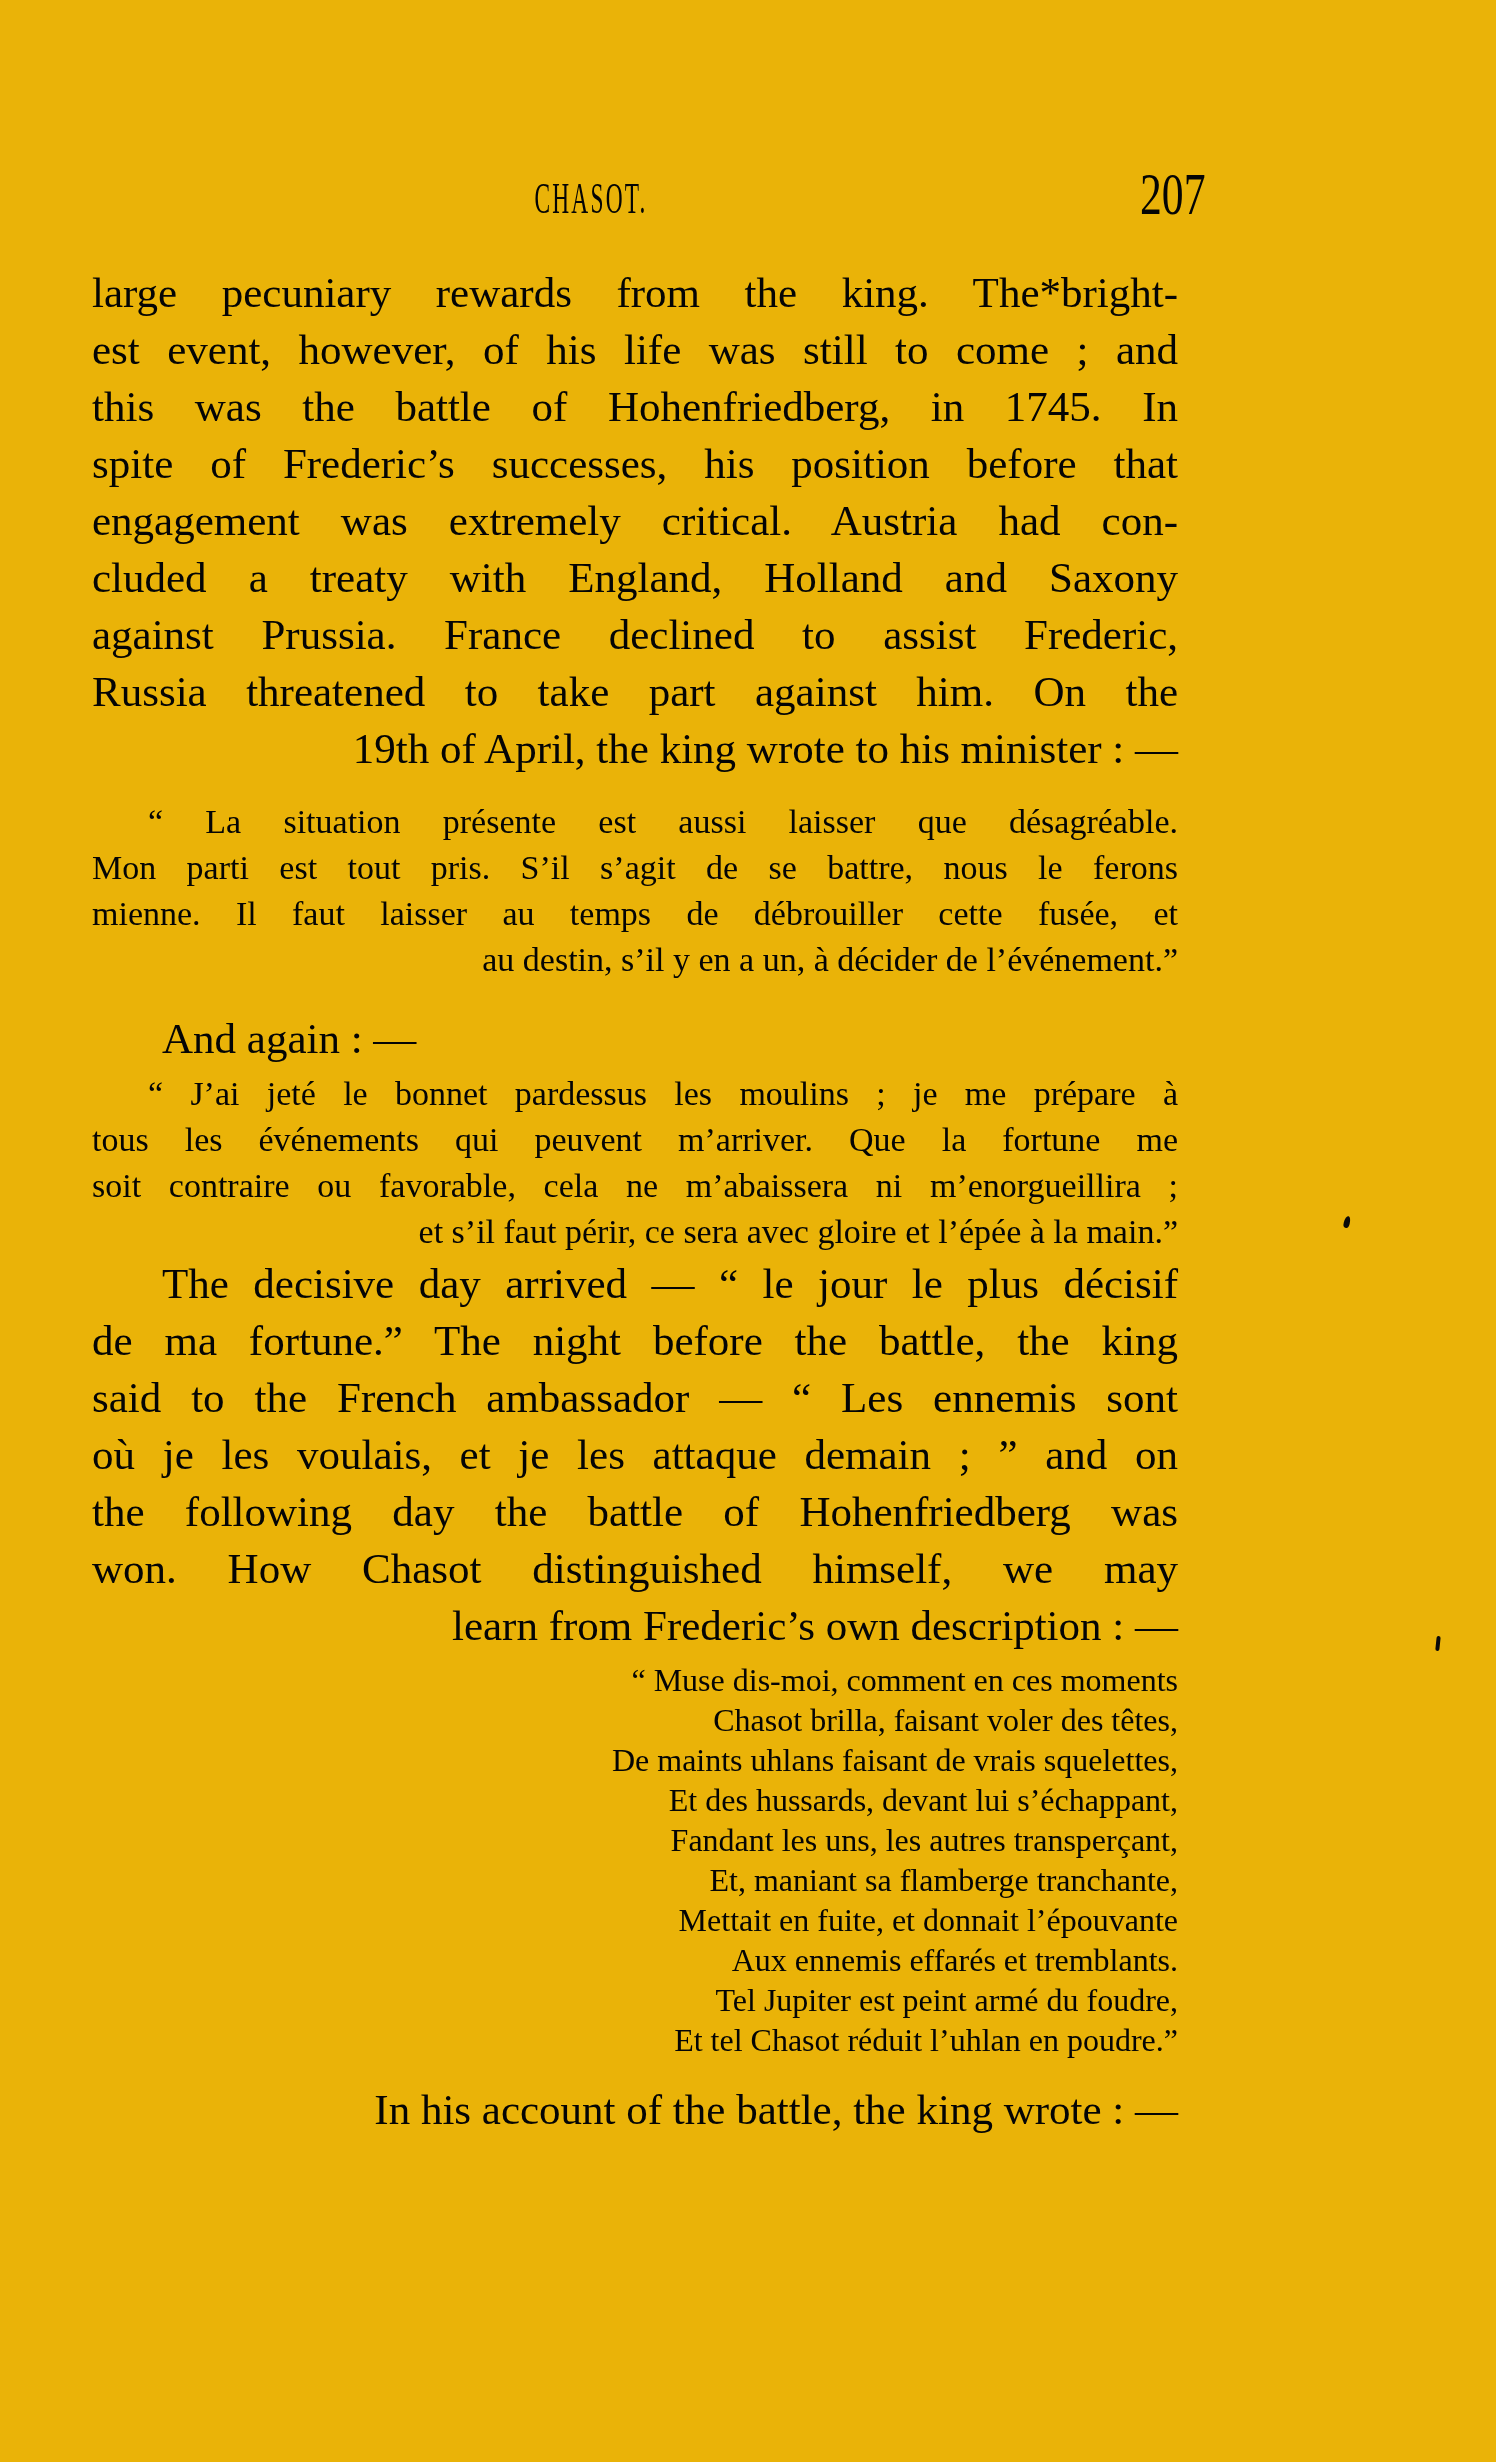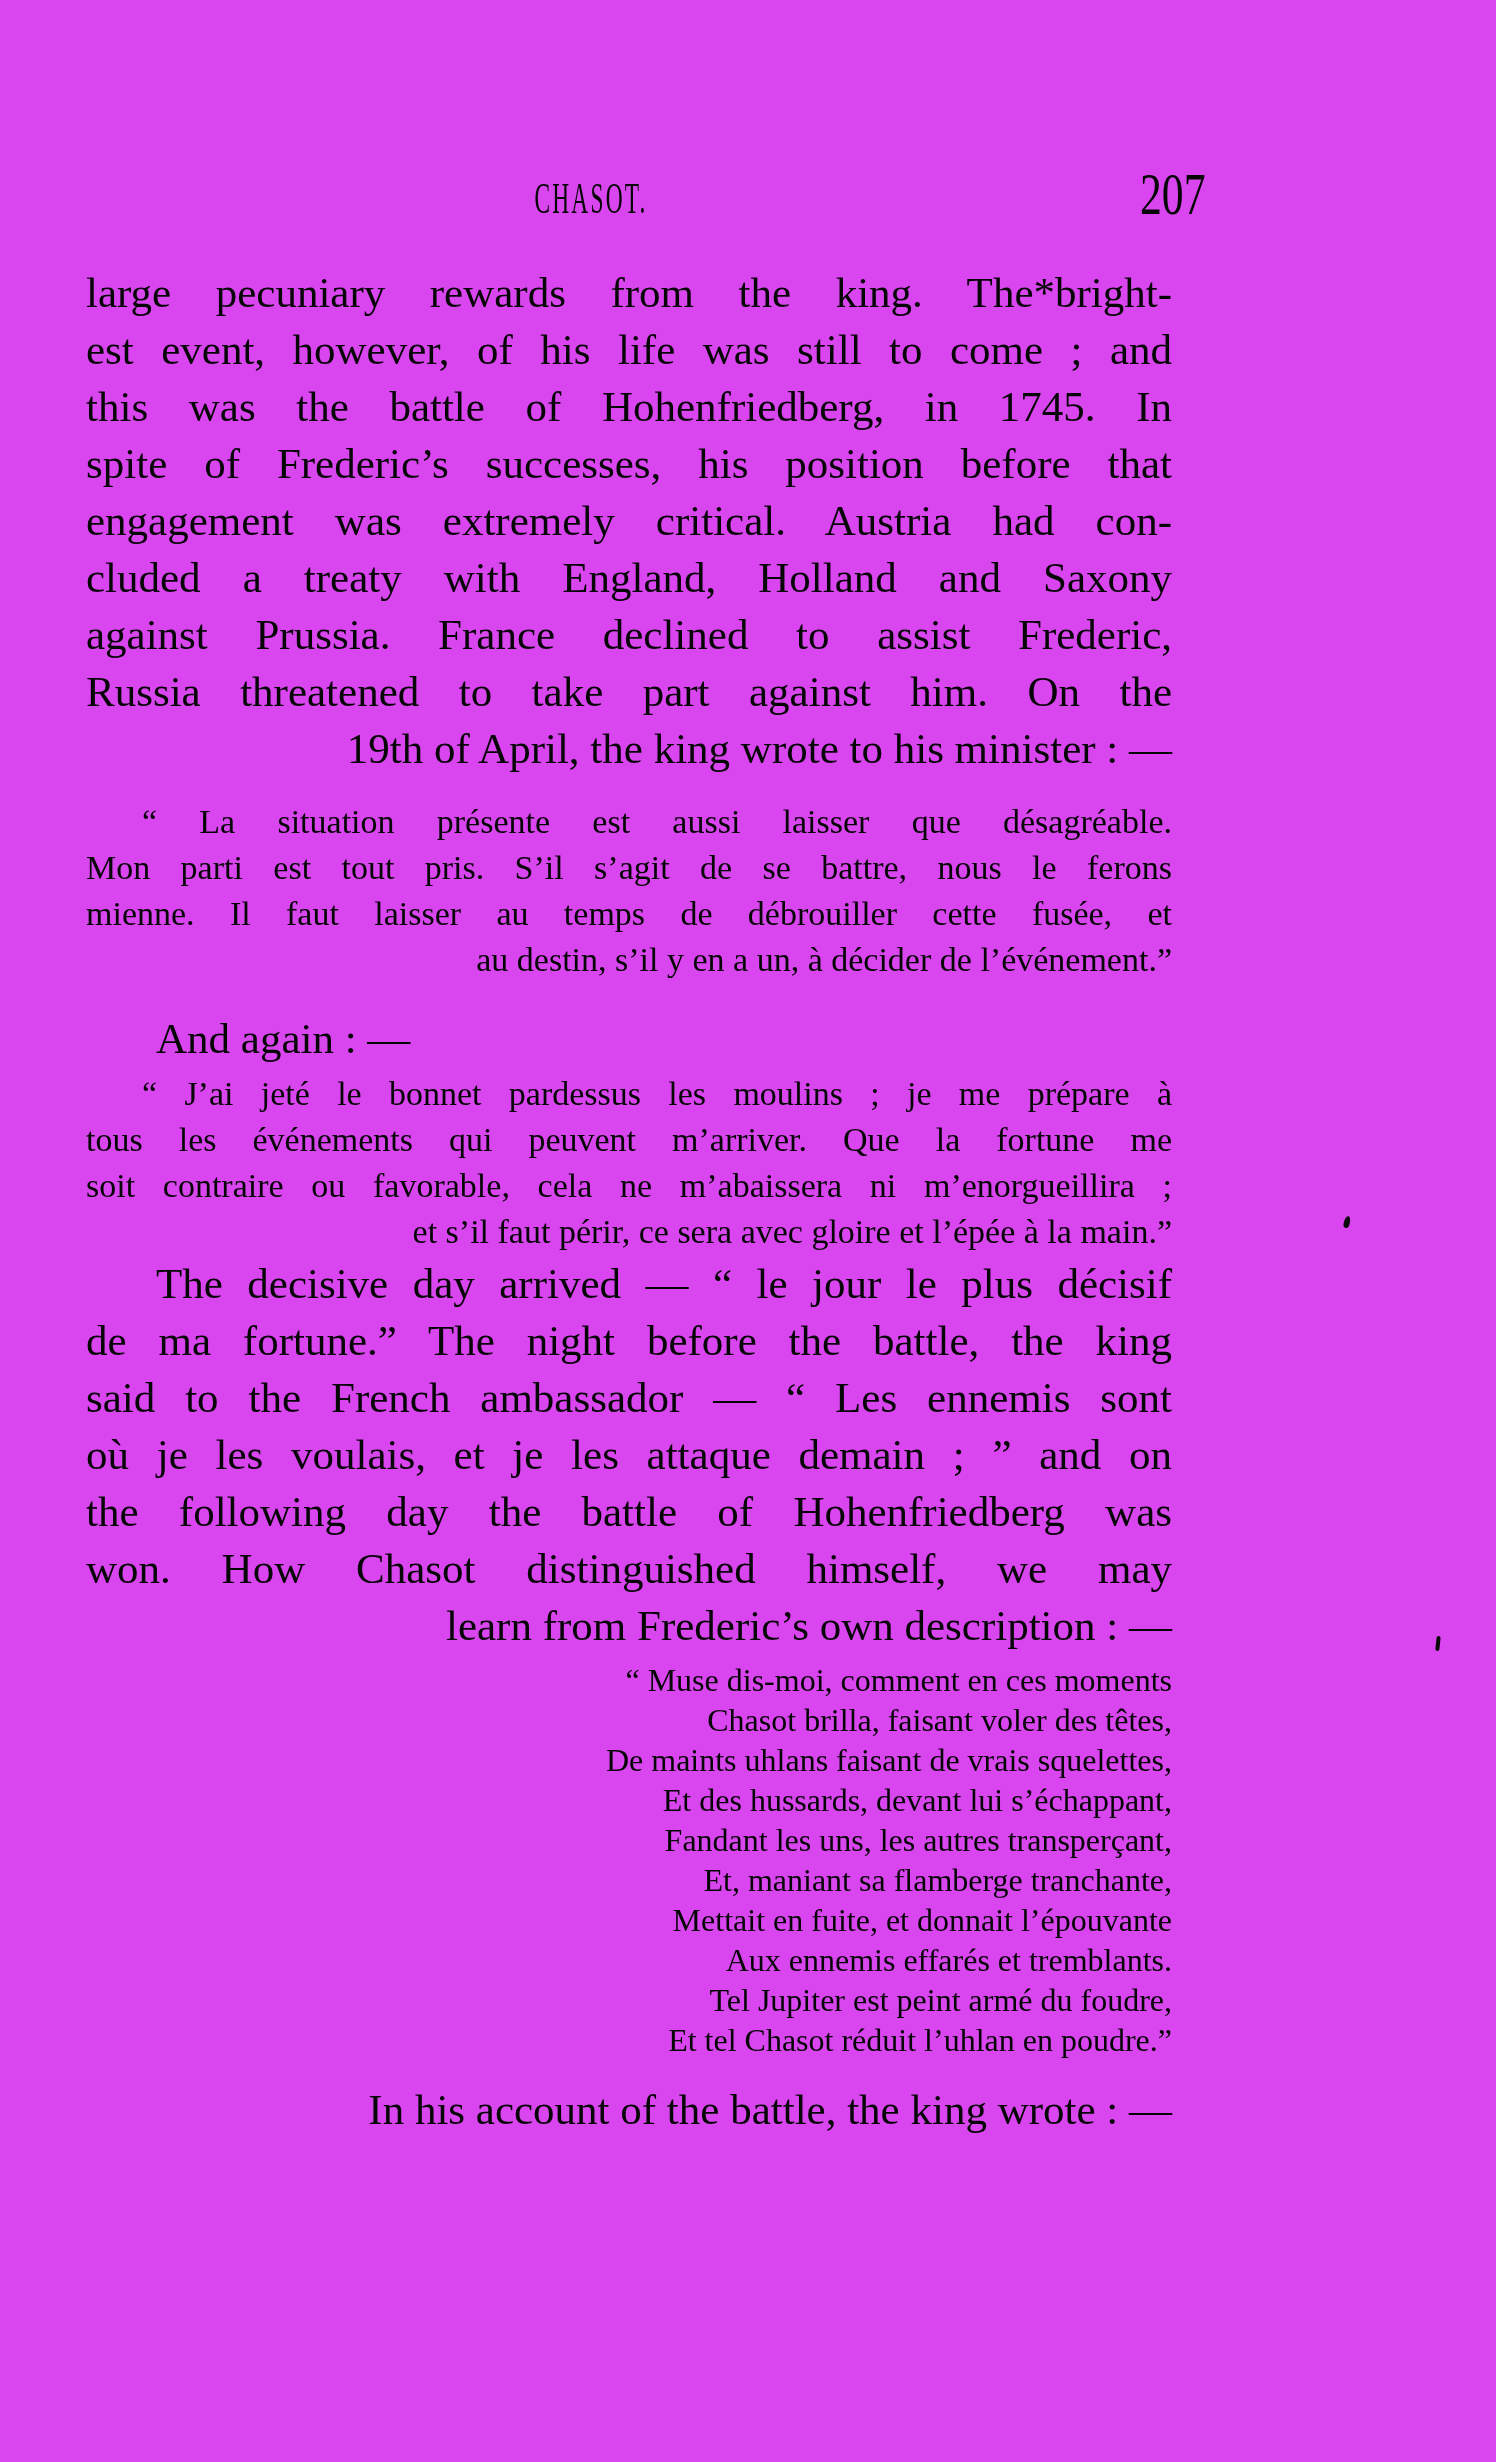--- a/index.html
+++ b/index.html
@@ -1,35 +1,35 @@
 <!DOCTYPE html>
 <html style="font-size:11px"><head>
 <meta charset="utf-8">
 <style>
   html,body{margin:0;padding:0;background:#ffffff;}
   .page{
     position:relative;
     width:1496px;height:2462px;
-    background:#d946ef;
+    background:#eab308;
     color:#050505;
     font-family:"Liberation Serif","DejaVu Serif",serif;
     overflow:hidden;
   }
   .running-head{
     position:absolute;left:48px;top:176px;width:1086px;
     text-align:center;font-size:45px;line-height:45px;letter-spacing:4.2px;
     transform:scaleX(0.52);transform-origin:50% 50%;
     white-space:nowrap;
   }
   .page-number{
     position:absolute;left:1140px;top:165px;
     font-size:59px;line-height:59px;
     transform:scaleX(0.74);transform-origin:0 50%;
   }
-  .text-block{position:absolute;left:86px;top:264px;width:1086px;}
+  .text-block{position:absolute;left:92px;top:264px;width:1086px;}
   .para{font-size:43px;line-height:57px;}
   .quote{font-size:34px;line-height:46px;}
   .poem{font-size:32px;line-height:40px;padding-left:222px;margin-top:5.6px;}
   .poem .cont{padding-left:35px;}
   .jl{text-align:justify;text-align-last:justify;}
   .ll{text-align:right;}
   .q-first{text-indent:56px;}
   .p-first{text-indent:70px;}
   .quote1{margin-top:21.6px;}
   .interlude{margin-top:27px;}

